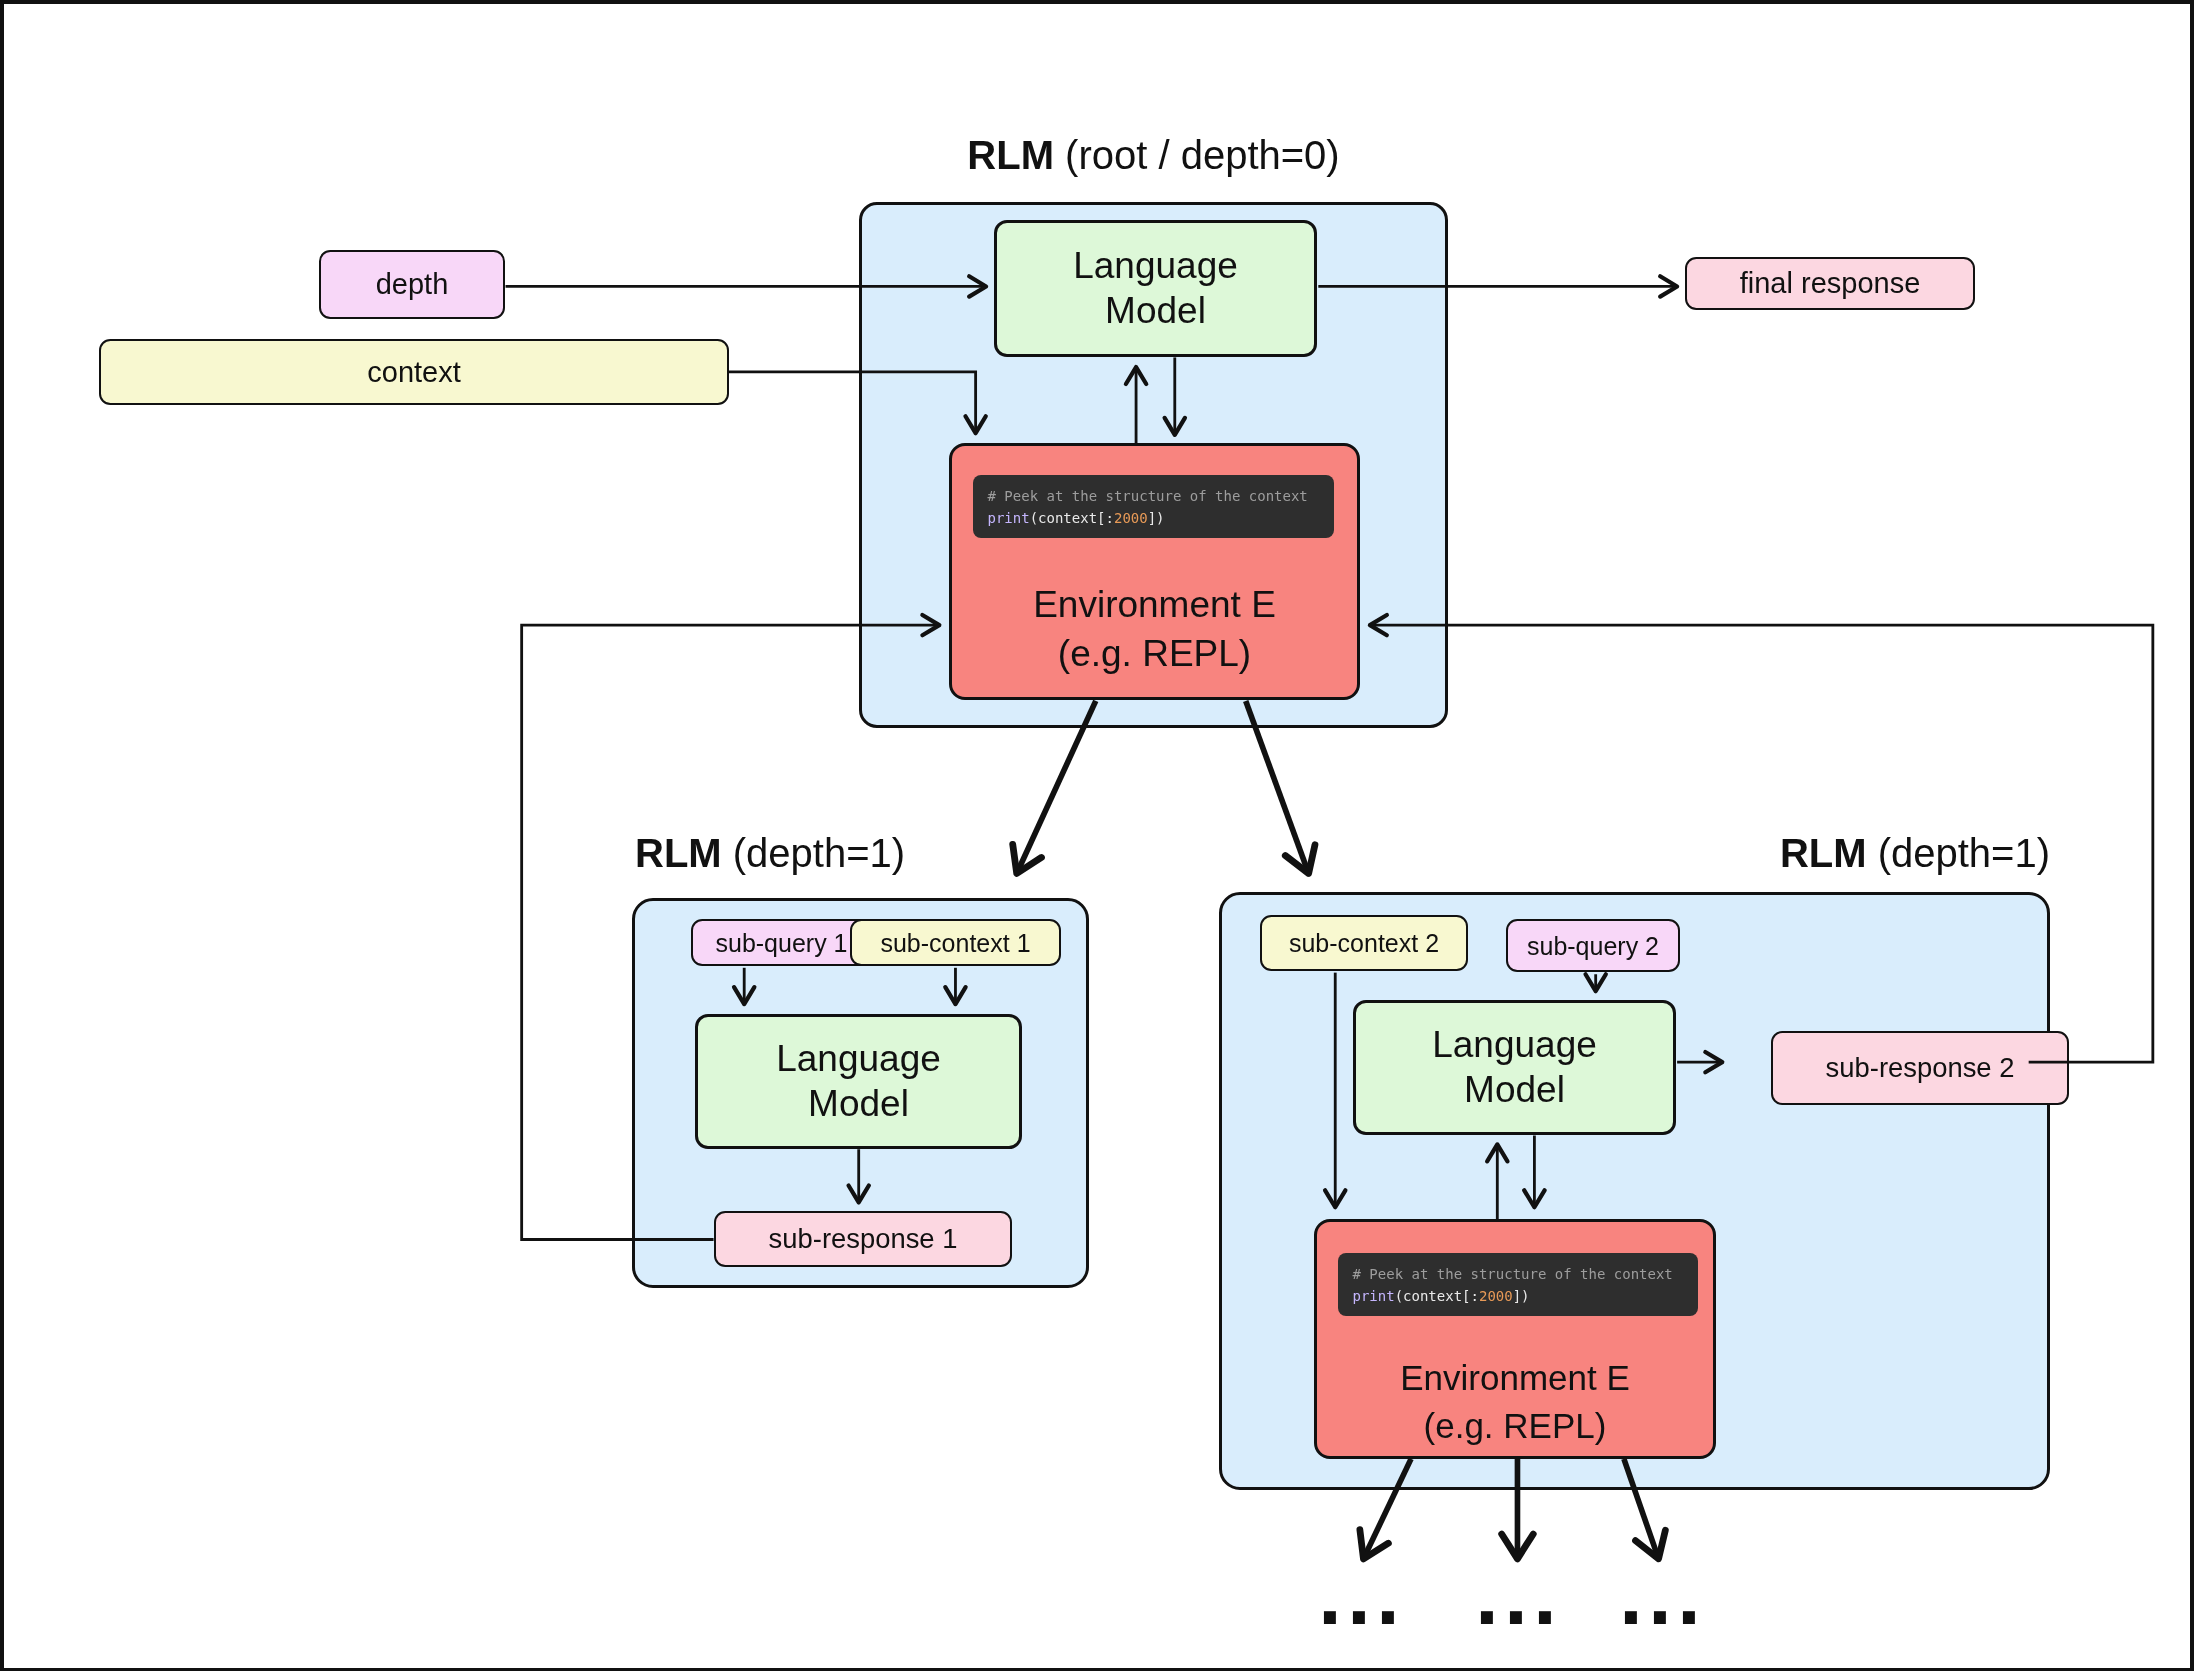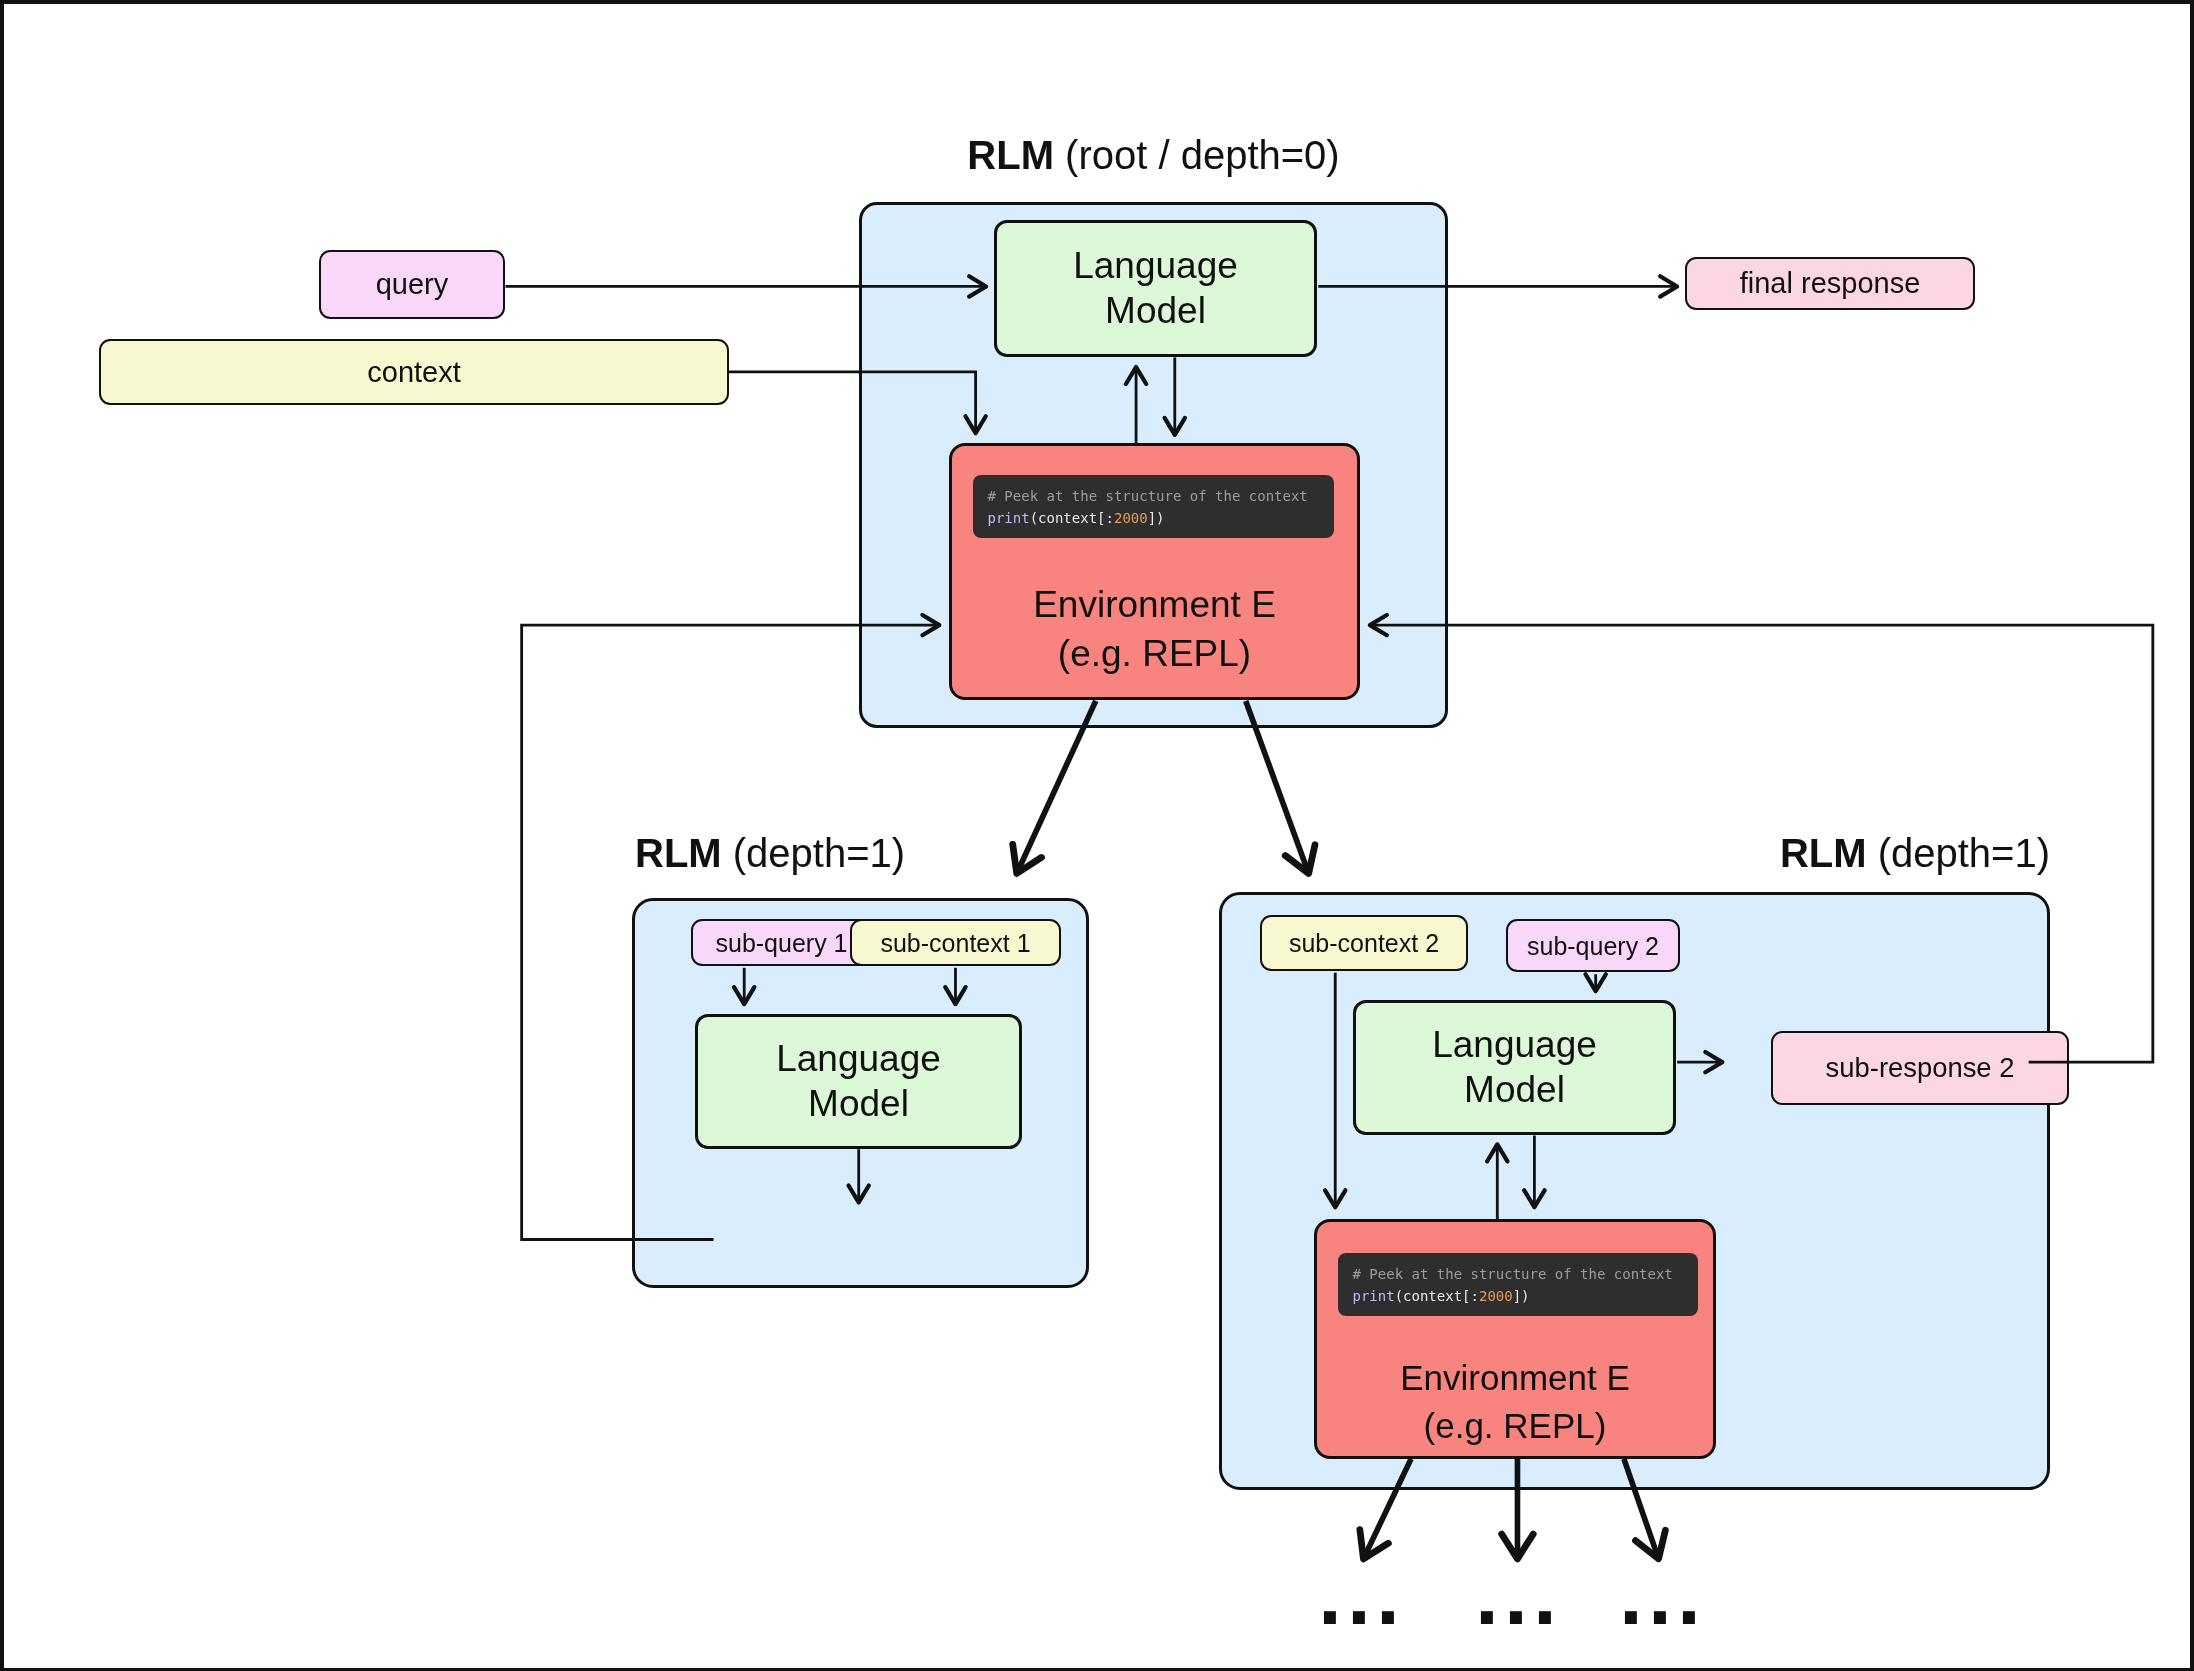--- a/index.html
+++ b/index.html
@@ -91,21 +91,21 @@
       <div><span class="c-comment"># Peek at the structure of the context</span></div>
       <div><span class="c-fn">print</span><span class="c-t">(context[:</span><span class="c-num">2000</span><span class="c-t">])</span></div>
     </div>
     <div class="env-label" style="top:134px;">
       <div>Environment E</div>
       <div><span>(e.g. </span><b>REPL</b><span>)</span></div>
     </div>
   </div>
 
   <div class="node box-pink lbl-36" style="left:315px;top:246px;width:186px;height:69px;">
-    <span>query</span>
+    <span>depth</span>
   </div>
 
   <div class="node box-yellow lbl-36" style="left:95px;top:335px;width:630px;height:66px;">
     <span>context</span>
   </div>
 
   <div class="node box-rose lbl-36" style="left:1681px;top:253px;width:290px;height:53px;">
     <span>final response</span>
   </div>
 
@@ -123,20 +123,23 @@
     <span>sub-context 1</span>
   </div>
 
   <div class="node box-green" style="left:691px;top:1010px;width:327px;height:135px;">
     <div>
       <div>Language</div>
       <div>Model</div>
     </div>
   </div>
 
+  <div class="node box-rose lbl-34" style="left:710px;top:1207px;width:298px;height:56px;">
+    <span>sub-response 1</span>
+  </div>
 
   <div class="rlm-title" style="left:1532px;width:514px;top:827px;text-align:right;">
     <span class="tb">RLM</span><span> (depth=1)</span>
   </div>
 
   <div class="node container-blue" style="left:1215px;top:888px;width:831px;height:598px;border-radius:21px;"></div>
 
   <div class="node box-yellow lbl-31" style="left:1256px;top:911px;width:208px;height:56px;">
     <span>sub-context 2</span>
   </div>

